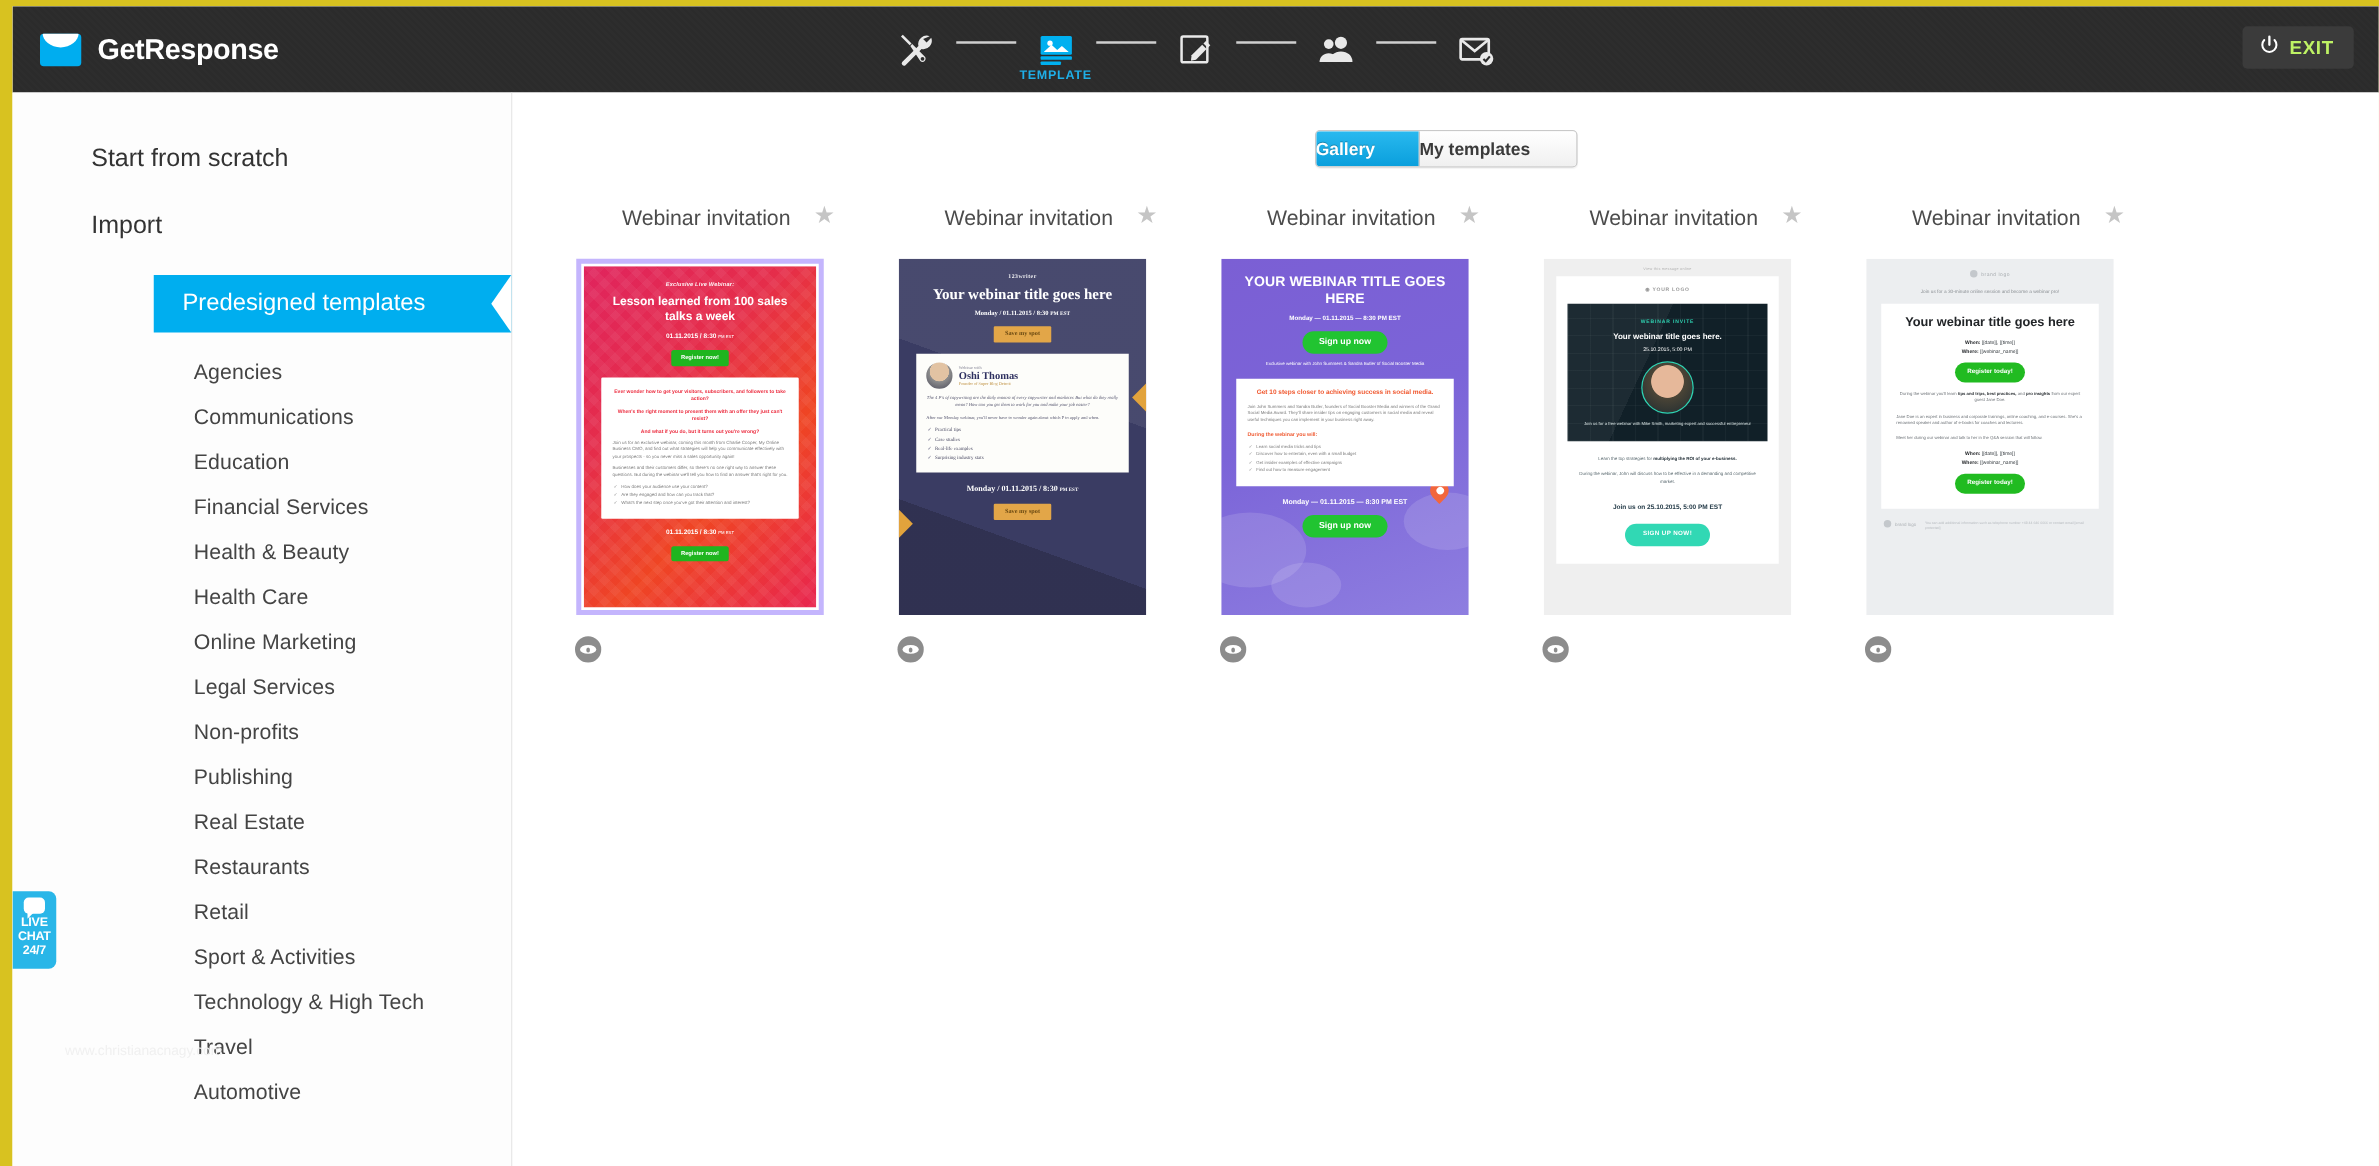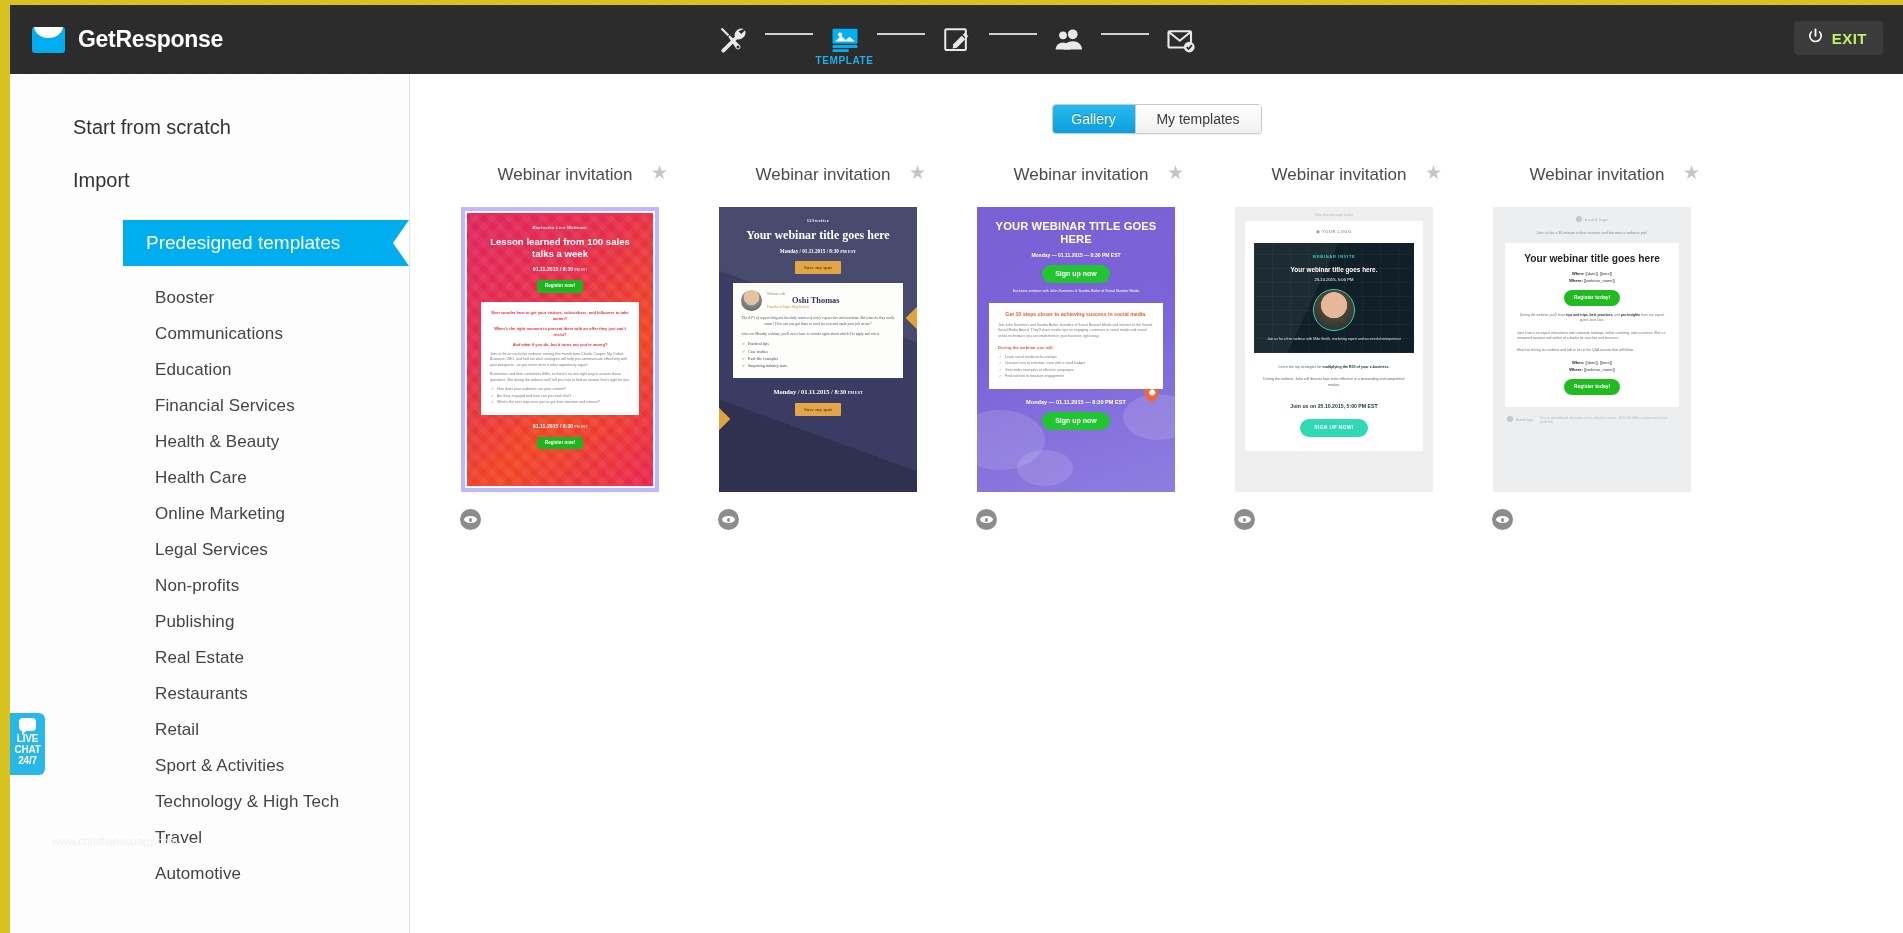--- a/index.html
+++ b/index.html
@@ -236,23 +236,22 @@
     border-radius: 4px;
     display: flex;
     overflow: hidden;
     background: #ffffff;
     box-shadow: 0 1px 1px rgba(0,0,0,0.05);
   }
   .tab {
     flex: none;
     display: flex;
     align-items: center;
-    justify-content: center;
     font-size: 14px;
-    font-weight: normal;
+    font-weight: bold;
     cursor: pointer;
   }
   .tab.gallery {
     width: 82px;
     background: linear-gradient(#29b9ef, #0a9fdc);
     color: #ffffff;
     text-shadow: 0 -1px 0 rgba(0,0,0,0.25);
   }
   .tab.mine {
     width: 126px;
@@ -405,21 +404,21 @@
     display: inline-block; background: #e2a648; color: #6b4a12;
     font-size: 5px; font-weight: bold; padding: 3px 9px; margin-top: 6px; border-radius: 1px;
   }
   .t2 .panel {
     background: #fdfdfa; margin: 9px 4px 0; padding: 7px 8px 8px;
     color: #4a4a63; text-align: left;
   }
   .t2 .who { display: flex; gap: 5px; align-items: center; margin-bottom: 5px; }
   .t2 .avatar { width: 21px; height: 21px; border-radius: 50%; background: radial-gradient(circle at 50% 35%, #e2c3a3 0 44%, #8d8d8d 46%, #4a4a5a 100%); flex: none; }
   .t2 .who small { display: block; font-size: 3.4px; color: #8a8a9a; }
-  .t2 .who b { display: block; font-size: 8.4px; color: #2f3160; line-height: 9px; margin-left: 25px; }
+  .t2 .who b { display: block; font-size: 8.4px; color: #2f3160; line-height: 9px; }
   .t2 .who i { display: block; font-size: 3.4px; color: #c09345; font-style: normal; }
   .t2 .lede { font-size: 3.7px; font-style: italic; text-align: center; line-height: 1.55; margin: 0 0 4px; color: #55556e; }
   .t2 .sub { font-size: 3.6px; line-height: 1.5; margin: 0 0 4px; color: #55556e; }
   .t2 ul { margin: 0; padding-left: 7px; list-style: none; font-size: 4px; }
   .t2 li { margin-bottom: 1.5px; position: relative; }
   .t2 li::before { content: "\2713"; position: absolute; left: -6px; color: #6b6b86; }
   .t2 .footer-dt { margin-top: 9px; font-size: 6.4px; font-weight: bold; }
   .t2 .footer-dt small { font-size: 4px; }
 
   
@@ -605,21 +604,21 @@
       </div>
       <div class="side-top-item second">
         <span>Import</span>
       </div>
 
       <div class="side-active">
         <span>Predesigned templates</span>
       </div>
 
       <div class="cat-list">
-        <div class="cat-item"><span>Booster</span></div>
+        <div class="cat-item"><span>Agencies</span></div>
         <div class="cat-item"><span>Communications</span></div>
         <div class="cat-item"><span>Education</span></div>
         <div class="cat-item"><span>Financial Services</span></div>
         <div class="cat-item"><span>Health &amp; Beauty</span></div>
         <div class="cat-item"><span>Health Care</span></div>
         <div class="cat-item"><span>Online Marketing</span></div>
         <div class="cat-item"><span>Legal Services</span></div>
         <div class="cat-item"><span>Non-profits</span></div>
         <div class="cat-item"><span>Publishing</span></div>
         <div class="cat-item"><span>Real Estate</span></div>

